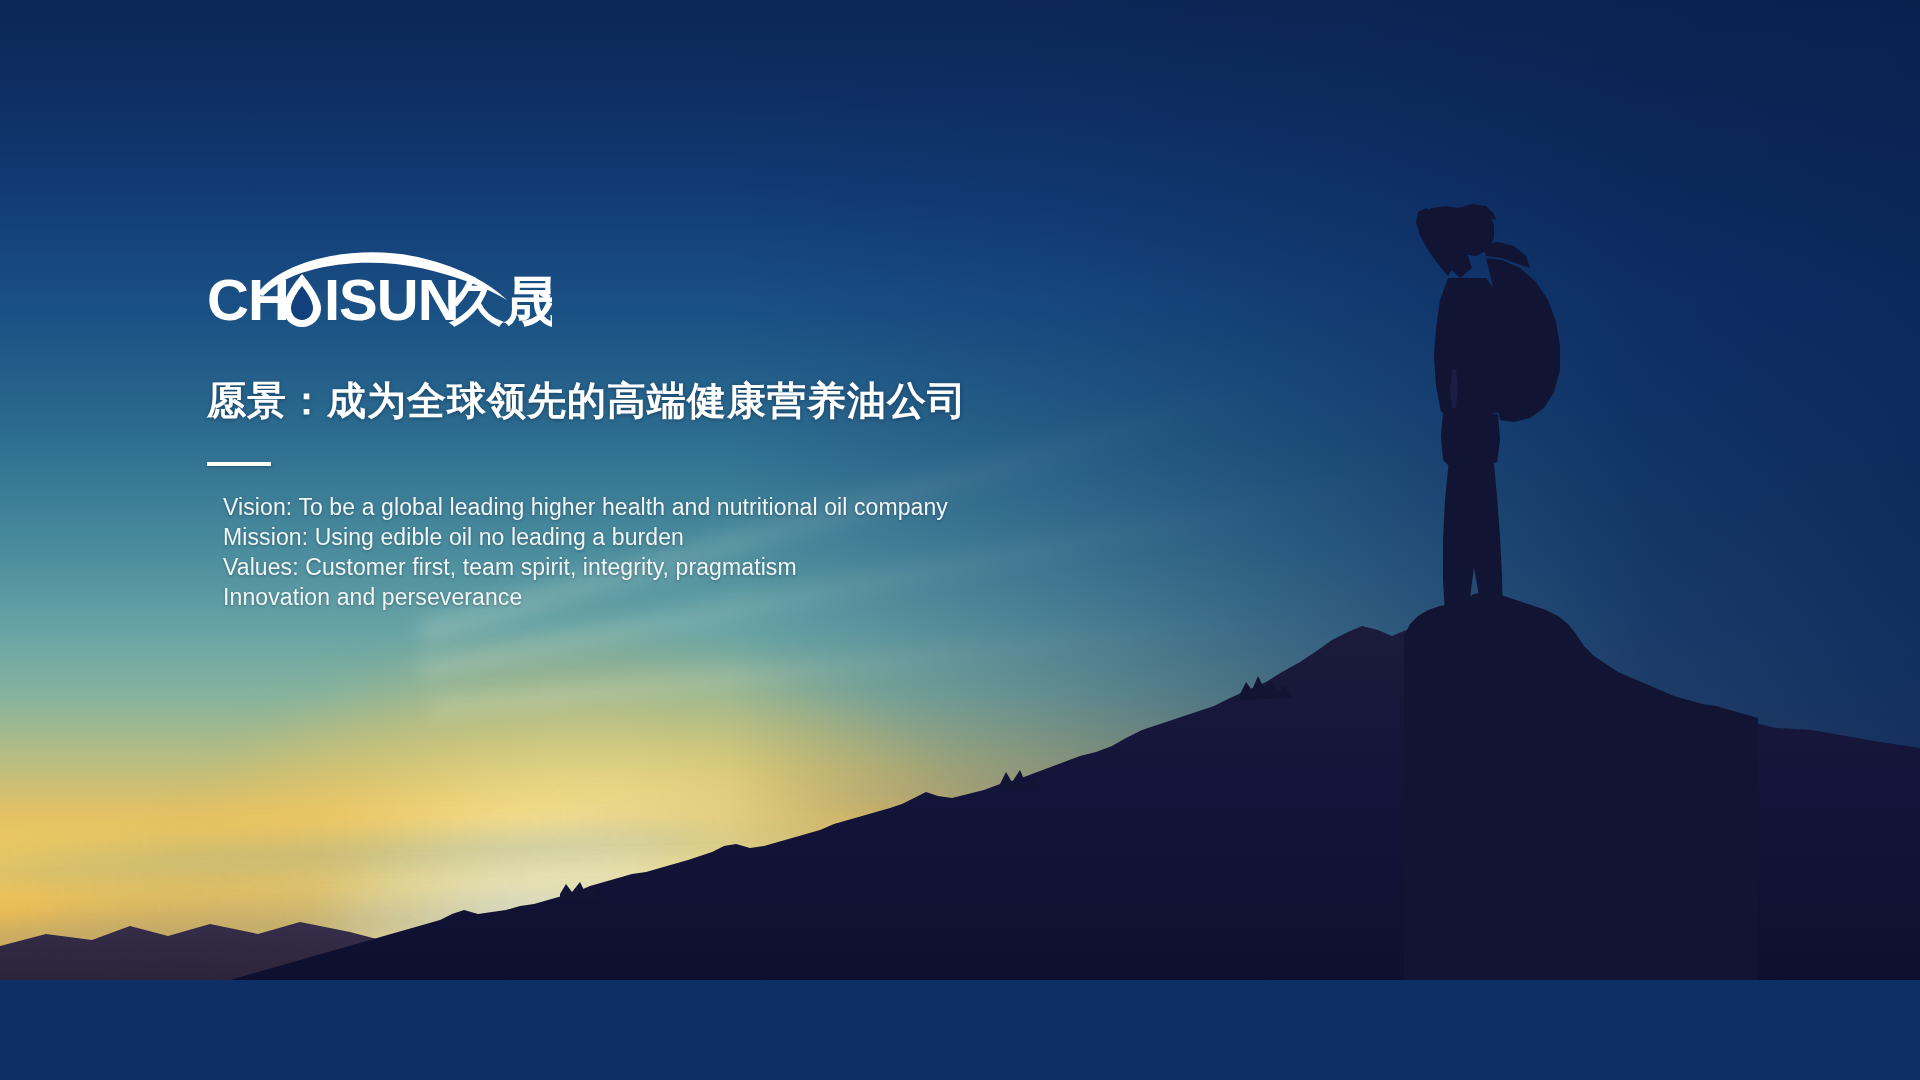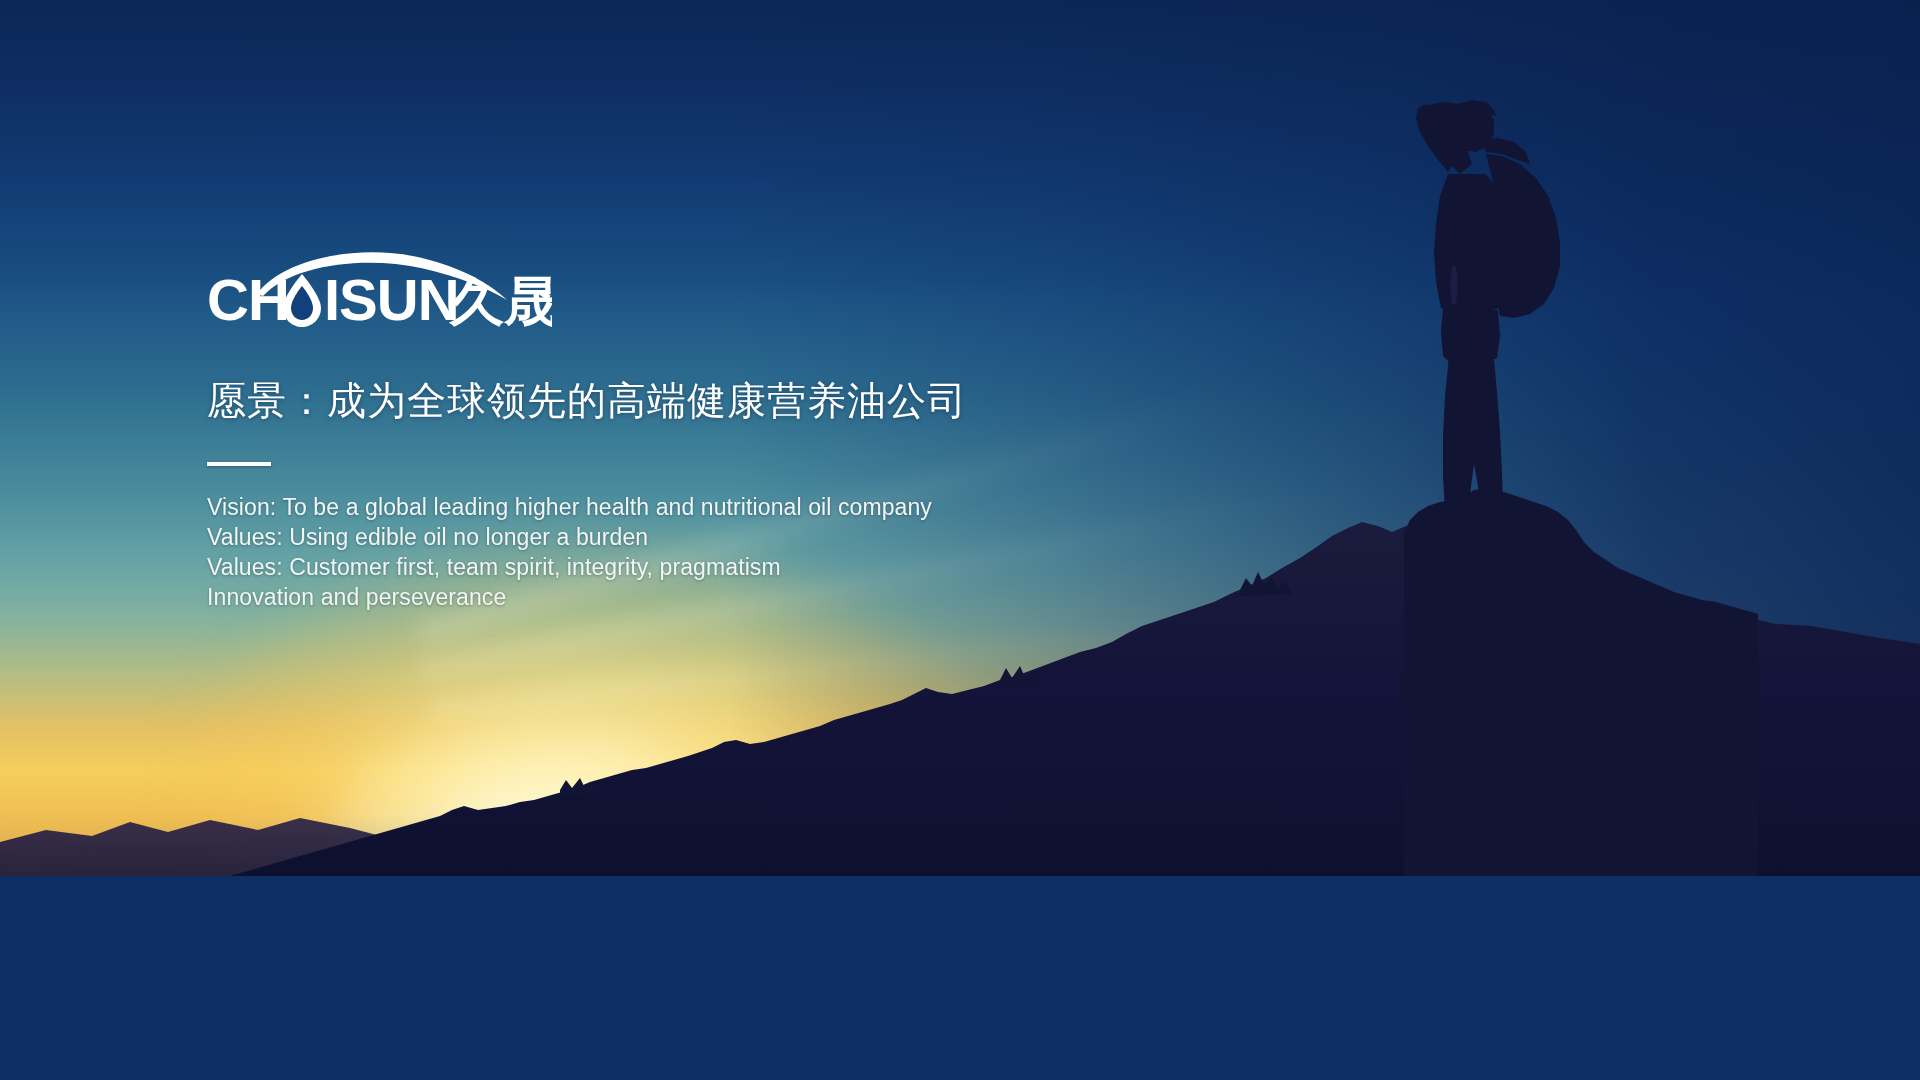--- a/index.html
+++ b/index.html
@@ -6,21 +6,21 @@
   * { margin:0; padding:0; box-sizing:border-box; }
   html, body {
     width:1920px; height:1080px;
     overflow:hidden;
     background:#0d2f63;
     font-family:"Liberation Sans", sans-serif;
   }
 
   #stage {
     position:relative;
-    width:1920px; height:876px;
+    width:1920px; height:980px;
     overflow:hidden;
   }
 
   
   .sky-base {
     position:absolute; inset:0;
     background:linear-gradient(to bottom,
       #0f3470 0%,
       #123a78 10%,
       #144380 20%,
@@ -118,38 +118,39 @@
   #content {
     position:absolute;
     left:207px; top:370px;
     width:1000px;
   }
   .zh-line {
     color:#ffffff;
     font-size:39px;
     line-height:62px;
     letter-spacing:1px;
-    font-weight:400;
+    font-weight:700;
     text-shadow:0 1px 4px rgba(0,20,45,0.40);
     white-space:nowrap;
   }
   #divider {
     width:64px; height:4px;
     background:#ffffff;
     margin:30px 0 26px 0;
     box-shadow:0 1px 3px rgba(0,20,45,0.35);
   }
   .en-line {
     color:#f2f6f5;
     font-size:23px;
     line-height:30px;
     font-weight:400;
     letter-spacing:0.1px;
     text-shadow:0 1px 3px rgba(0,25,45,0.35);
     white-space:nowrap;
+    margin-left:16px;
   }
 </style>
 </head>
 <body>
 
 <div id="stage">
 
   <div class="sky-base"></div>
   <div class="sun-glow"></div>
   <div class="sun-glow2"></div>
@@ -346,19 +347,19 @@
     <text x="243" y="72" fill="#ffffff" font-family="'Liberation Sans', sans-serif" font-size="54" font-weight="700">久晟</text>
   </svg>
 
   <div id="content">
 
     <div class="zh-line">愿景：成为全球领先的高端健康营养油公司</div>
 
     <div id="divider"></div>
 
     <div class="en-line">Vision: To be a global leading higher health and nutritional oil company</div>
-    <div class="en-line">Values: Using edible oil no longer a burden</div>
+    <div class="en-line">Mission: Using edible oil no leading a burden</div>
     <div class="en-line">Values: Customer first, team spirit, integrity, pragmatism</div>
     <div class="en-line">Innovation and perseverance</div>
 
   </div>
 
 </div>
 
 </body></html>

